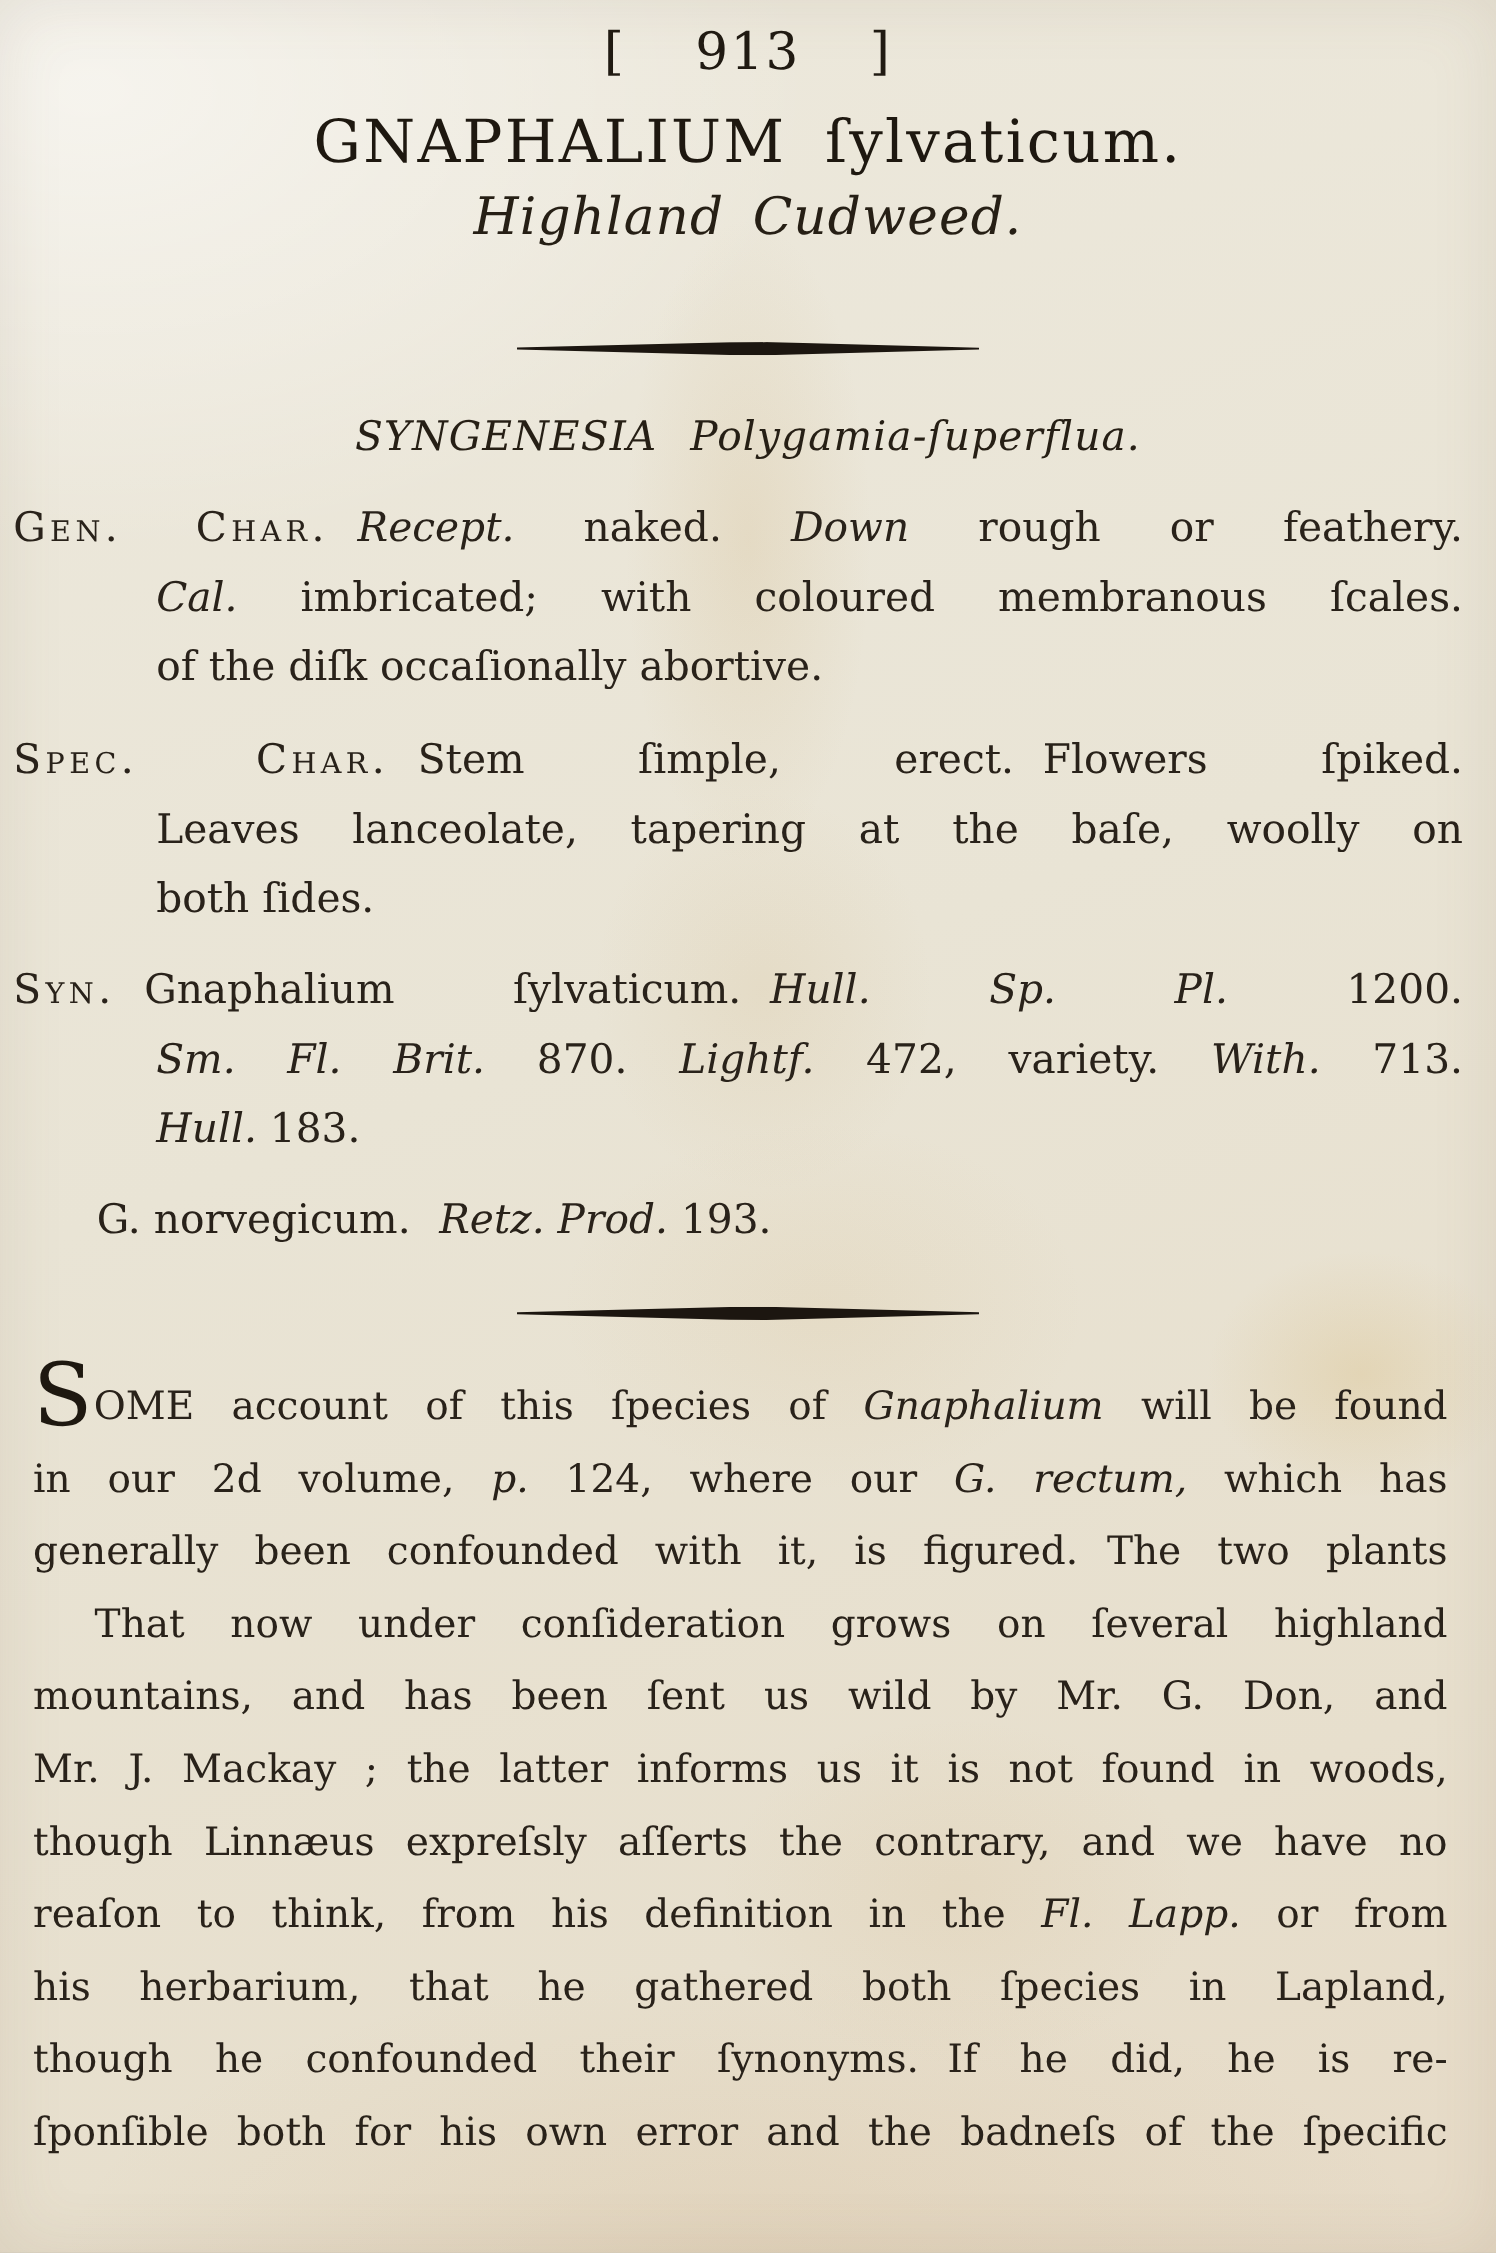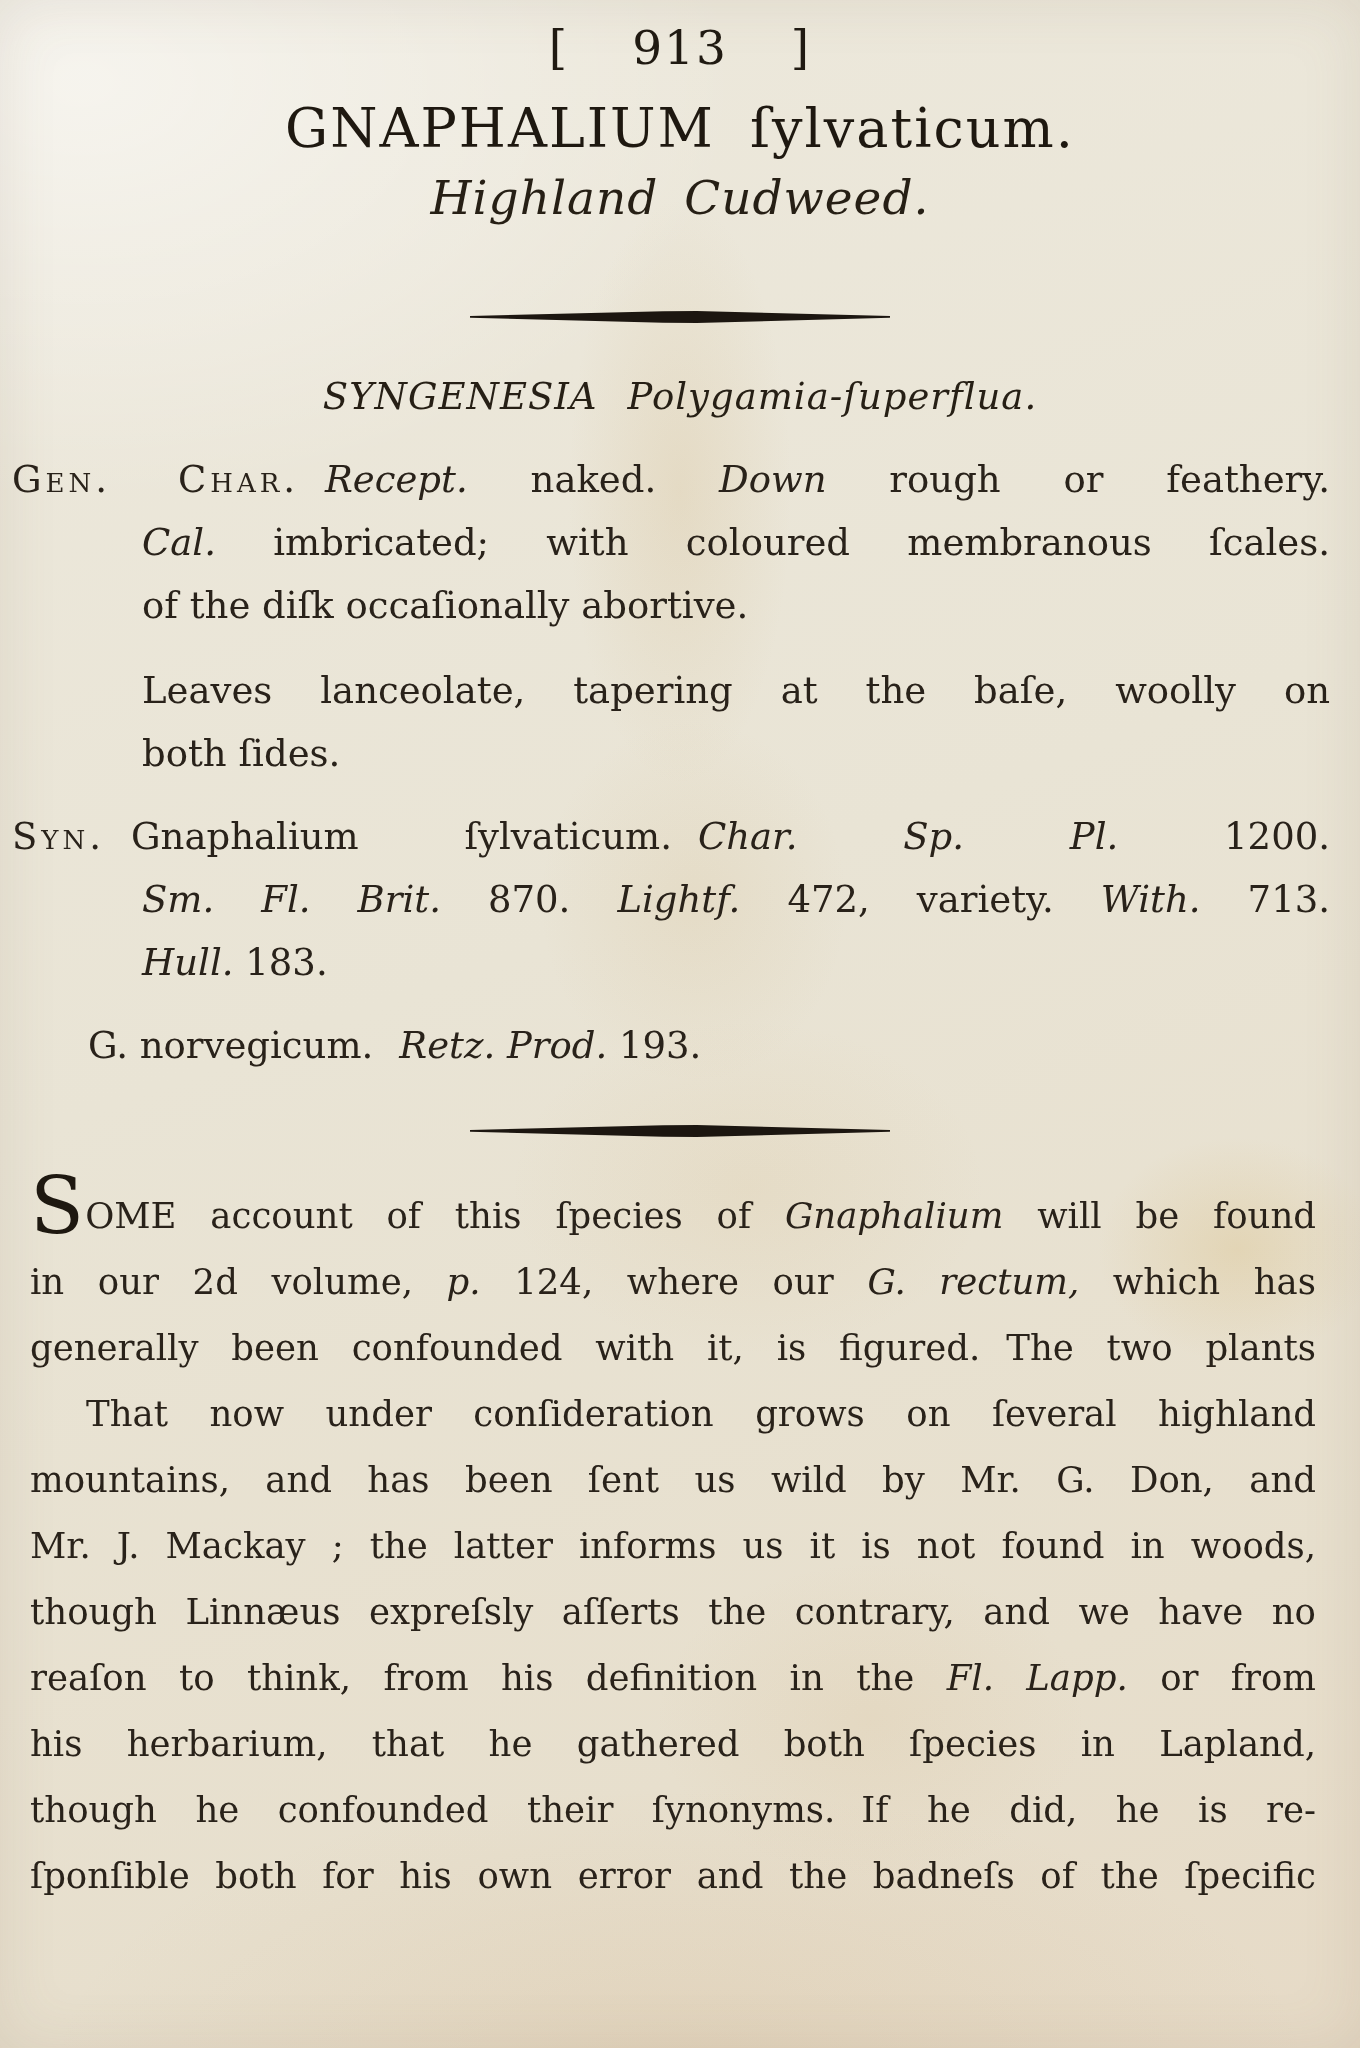--- a/index.html
+++ b/index.html
@@ -109,26 +109,27 @@
     <span class="class">SYNGENESIA</span><span class="order it">Polygamia-ſuperflua.</span>
   </div>
 
   <div id="gen-char-section" class="charblock">
       <div class="tline"><span class="sc gapr">Gen. Char.</span><span class="it">Recept.</span><span> naked. </span><span class="it">Down</span><span> rough or feathery.</span></div>
       <div class="tline ind1"><span class="it">Cal.</span><span> imbricated; with coloured membranous ſcales.</span></div>
       <div class="tline ind1 last"><span>of the diſk occaſionally abortive.</span></div>
     </div>
 
   <div id="spec-char-section" class="charblock">
+      <div class="tline"><span class="sc gapr">Spec. Char.</span><span class="gapr">Stem ſimple, erect.</span><span>Flowers ſpiked.</span></div>
       <div class="tline ind1"><span>Leaves lanceolate, tapering at the baſe, woolly on</span></div>
       <div class="tline ind1 last"><span>both ſides.</span></div>
     </div>
 
   <div id="syn-section" class="charblock">
-      <div class="tline"><span class="sc gapr">Syn.</span><span class="gapr">Gnaphalium ſylvaticum.</span><span class="it">Char. Sp. Pl.</span><span> 1200.</span></div>
+      <div class="tline"><span class="sc gapr">Syn.</span><span class="gapr">Gnaphalium ſylvaticum.</span><span class="it">Hull. Sp. Pl.</span><span> 1200.</span></div>
       <div class="tline ind1"><span class="it">Sm. Fl. Brit.</span><span> 870. </span><span class="it">Lightf.</span><span> 472, variety. </span><span class="it">With.</span><span> 713.</span></div>
       <div class="tline ind1 last"><span class="it">Hull.</span><span> 183.</span></div>
     </div>
 
   <div id="syn2-section" class="charblock">
       <div class="tline indg last"><span class="gapr">G. norvegicum.</span><span class="it">Retz. Prod.</span><span> 193.</span></div>
     </div>
 
   <div id="rule-mid" class="swelled-rule"></div>
 

